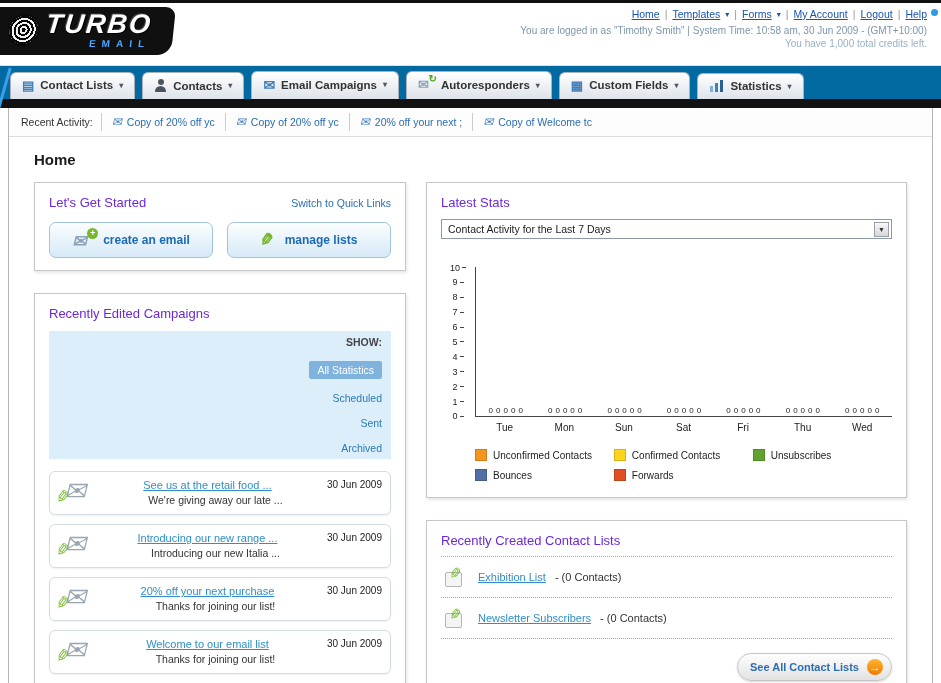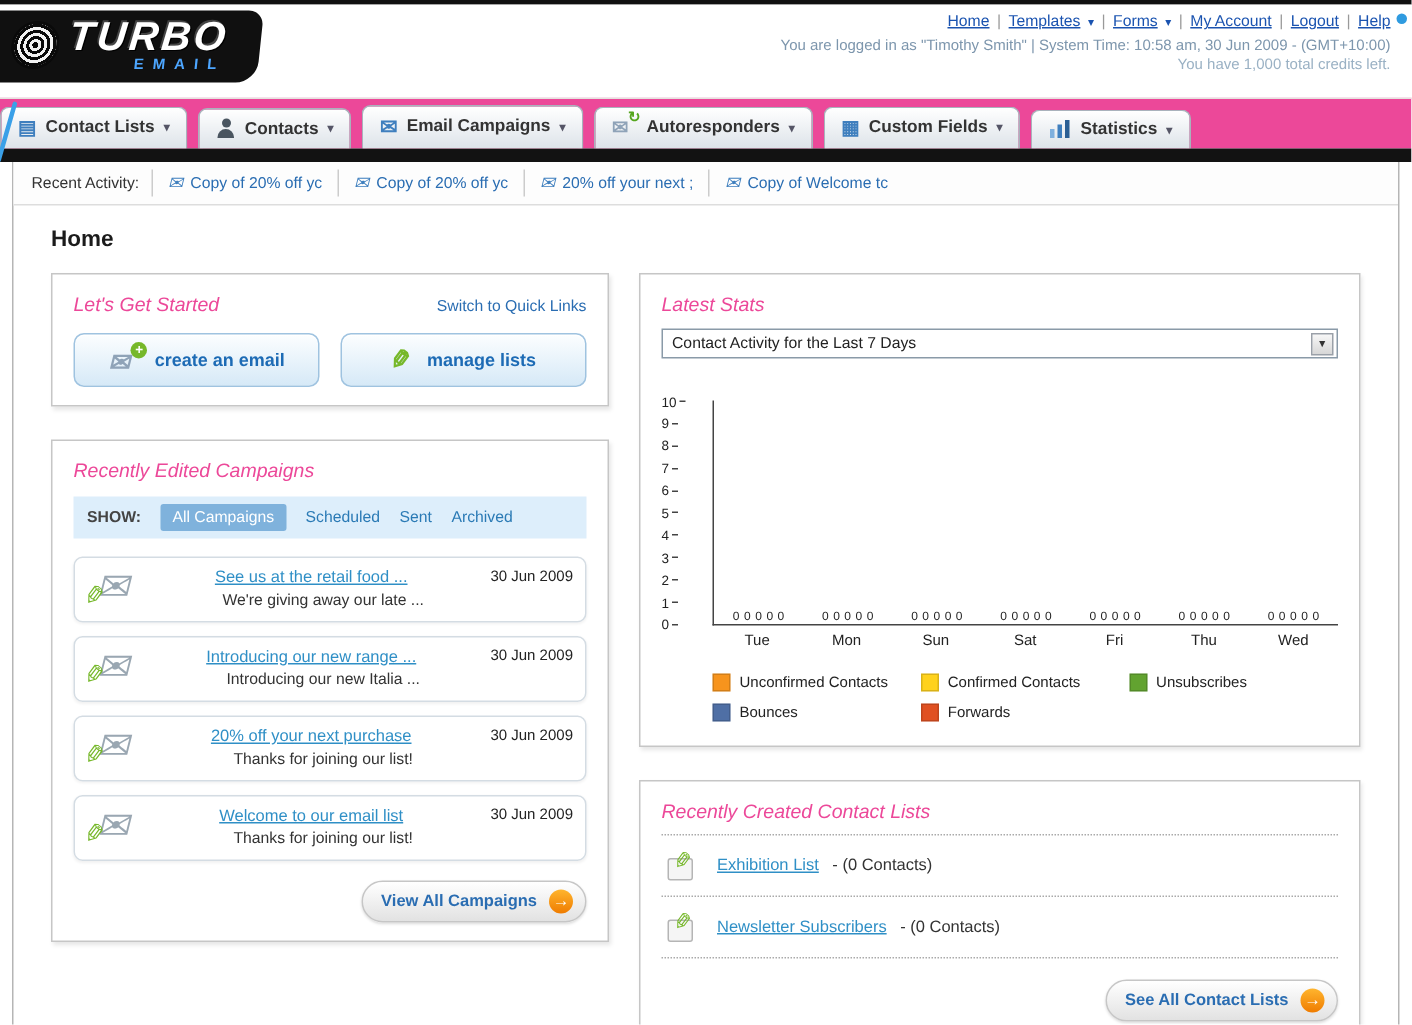--- a/index.html
+++ b/index.html
@@ -30,22 +30,22 @@
     border-radius:50%; background:#2f9be0; }
 
   .header-right { position:absolute; right:14px; top:5px; text-align:right; }
   .top-links { font-size:10.5px; display:flex; gap:5px; justify-content:flex-end; align-items:center; }
   .top-links .sep { color:#999; text-decoration:none; }
   .top-links .caret { color:#1a53b0; font-size:8px; text-decoration:none; }
   .sys-line { font-size:10px; color:#7d96ad; margin-top:5px; }
   .sys-line.credits { color:#9ab1c4; margin-top:2px; }
 
   
-  .tabbar { background:#ec4899; border-top:1px solid #e3e3de; height:34px;
-    display:flex; align-items:flex-end; gap:7px; padding:0 0; }
+  .tabbar { background:#0369a1; border-top:1px solid #e3e3de; height:34px;
+    display:flex; align-items:flex-end; gap:7px; padding:0 10px; }
   .tab { display:flex; align-items:center; gap:6px; cursor:pointer;
     background:linear-gradient(#ffffff,#dde3e9); border:1px solid #a9b2bc; border-bottom:none;
     border-radius:6px 6px 0 0; padding:6px 11px 7px; font-size:11.5px; font-weight:bold; color:#333; }
   .tab .caret { font-size:8px; color:#556; }
   .stripe { height:9px; background:#121212; }
 
   
   .ti { display:inline-block; line-height:1; }
   .ti-lists::before { content:"▤"; color:#3f7fbe; font-size:13px; }
   .ti-contacts { position:relative; width:13px; height:13px; }
@@ -78,39 +78,39 @@
 
   .page-body { padding:14px 25px 20px; }
   .page-title { font-size:15px; font-weight:bold; color:#1b1b1b; margin-bottom:14px; }
 
   .cols { display:flex; gap:20px; align-items:flex-start; }
   .col-left { width:372px; flex:none; }
   .col-right { flex:1; }
 
   .panel { border:1px solid #c6c6c6; background:#fff; box-shadow:1px 2px 3px rgba(0,0,0,.10);
     padding:12px 14px; margin-bottom:22px; }
-  .panel-title { font-size:13px; color:#ec4899;font-style:italic; }
+  .panel-title { font-size:13px; color:#6d28d9; }
 
   
   .gs-head { display:flex; justify-content:space-between; align-items:baseline; }
   .gs-link { font-size:10.5px; color:#2a6db2; text-decoration:none; cursor:pointer; }
   .gs-buttons { display:flex; gap:14px; margin-top:12px; }
   .gs-btn { flex:1; display:flex; align-items:center; justify-content:center; gap:9px;
     height:36px; border:1px solid #9fc3e0; border-radius:7px; cursor:pointer;
     background:linear-gradient(#fcfeff,#d6e9f7); box-shadow:inset 0 1px 0 #fff;
     color:#1d6bb5; font-weight:bold; font-size:12px; }
   .ic-pencil::before { content:"✎"; color:#76b82a; font-size:18px; display:inline-block; transform:scaleX(-1); }
   .ic-env-plus { position:relative; width:22px; height:16px; }
   .ic-env-plus::before { content:"✉"; position:absolute; left:0; top:-1px; color:#8fa3b8; font-size:17px; }
   .ic-env-plus::after { content:"+"; position:absolute; right:-4px; top:-4px; width:11px; height:11px;
     background:#76b82a; color:#fff; border-radius:50%; font-size:9px; line-height:11px; text-align:center; font-weight:bold; }
 
   
-  .filter-row { background:#ddeefb; display:flex; align-items:center; gap:13px;
-    padding:5px 9px; margin:10px 0 12px; font-size:10.5px; }
+  .filter-row { background:#ddeefb; display:flex; align-items:flex-end; gap:13px;
+    padding:5px 9px; margin:10px 0 12px; font-size:10.5px;flex-direction:column; }
   .filter-label { color:#444; font-weight:bold; }
   .filter-link { color:#2a7ab5; cursor:pointer; text-decoration:none; }
   .filter-link.active { background:#7fb2dc; color:#fff; padding:3px 8px; border-radius:2px; }
 
   .camp-item { display:flex; align-items:flex-start; gap:10px; border:1px solid #d4dce3;
     border-radius:6px; padding:7px 8px; margin-bottom:9px; box-shadow:0 1px 2px rgba(0,0,0,.06);
     cursor:pointer;text-align:center; }
   .ic-env-pencil { position:relative; width:36px; height:28px; flex:none; }
   .ic-env-pencil::before { content:"✉"; position:absolute; left:6px; top:-3px; color:#9aa7b2; font-size:26px; }
   .ic-env-pencil::after { content:"✎"; position:absolute; left:-1px; top:7px; color:#76b82a;
@@ -133,21 +133,21 @@
   .dropdown { margin-top:9px; border:1px solid #8a9aa8; background:#fff; height:20px;
     display:flex; align-items:center; justify-content:space-between; padding:0 2px 0 6px;
     font-size:10.5px; color:#222; cursor:pointer; }
   .dd-arrow { width:15px; height:15px; border:1px solid #9aa0a8; color:#333; font-size:7px;
     display:flex; align-items:center; justify-content:center;
     background:linear-gradient(#f7f7f7,#d7d7d7); }
 
   .chart { margin-top:28px; }
   .chart-body { display:flex; }
   .y-col { width:34px; height:150px; display:flex; flex-direction:column;
-    justify-content:space-between; align-items:flex-start; font-size:9px; color:#222; }
+    justify-content:space-between; align-items:center; font-size:9px; color:#222; }
   .y-col .tick { display:flex; align-items:center; line-height:0; }
   .y-col .tick i { display:inline-block; width:4px; height:1px; background:#444; margin-left:2px; }
   .plot { flex:1; height:150px; border-left:1px solid #444; border-bottom:1px solid #444;
     display:flex; align-items:flex-end; }
   .groups { display:flex; width:100%; }
   .zeros { flex:1; display:flex; justify-content:center; gap:3px; font-size:8px; color:#222; padding-bottom:1px; }
   .day-row { display:flex; margin-left:34px; padding-top:5px; font-size:10px; color:#222;justify-content:flex-end; }
   .day-row .day { flex:1; text-align:center; }
   .legend { margin:16px 0 4px 34px; display:flex; flex-wrap:wrap; row-gap:8px; }
   .legend-item { width:33.3%; display:flex; align-items:center; gap:6px; font-size:10px; color:#222; }
@@ -279,21 +279,21 @@
               <span>manage lists</span>
             </div>
           </div>
         </div>
 
         <div class="panel">
           <div class="panel-title">Recently Edited Campaigns</div>
 
           <div class="filter-row">
             <span class="filter-label">SHOW:</span>
-            <span class="filter-link active">All Campaigns</span>
+            <span class="filter-link active">All Statistics</span>
             <span class="filter-link">Scheduled</span>
             <span class="filter-link">Sent</span>
             <span class="filter-link">Archived</span>
           </div>
 
           <div class="camp-item">
             <i class="ic-env-pencil"></i>
             <div class="camp-text">
               <div class="camp-title">See us at the retail food ...</div>
               <div class="camp-sub">We're giving away our late ...</div>

